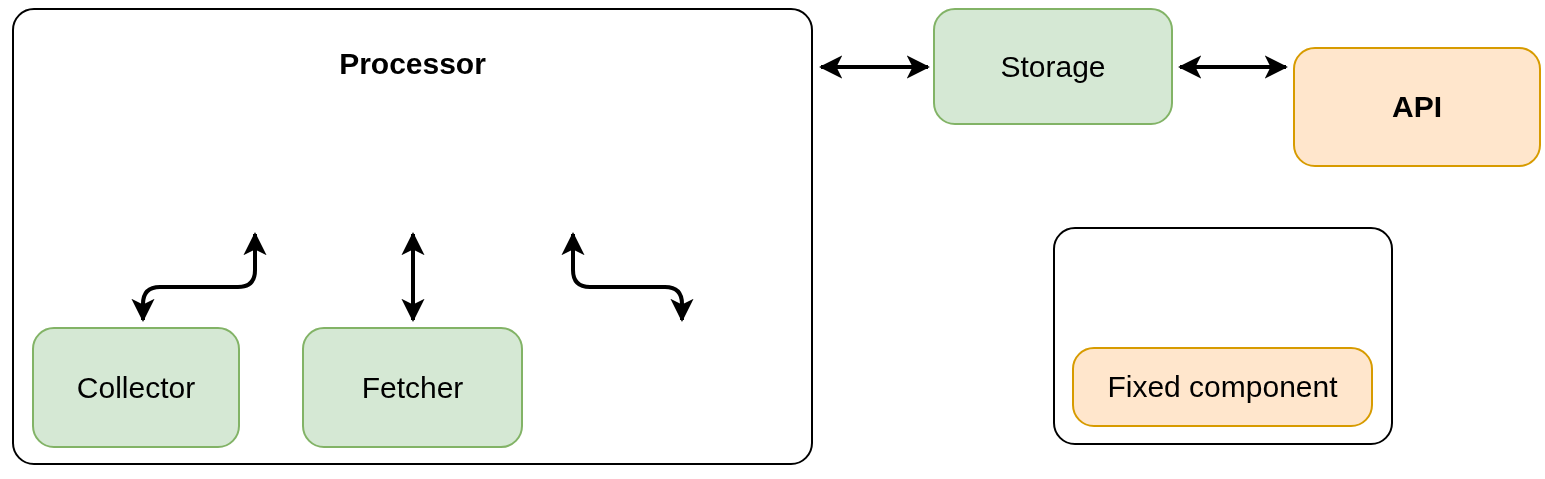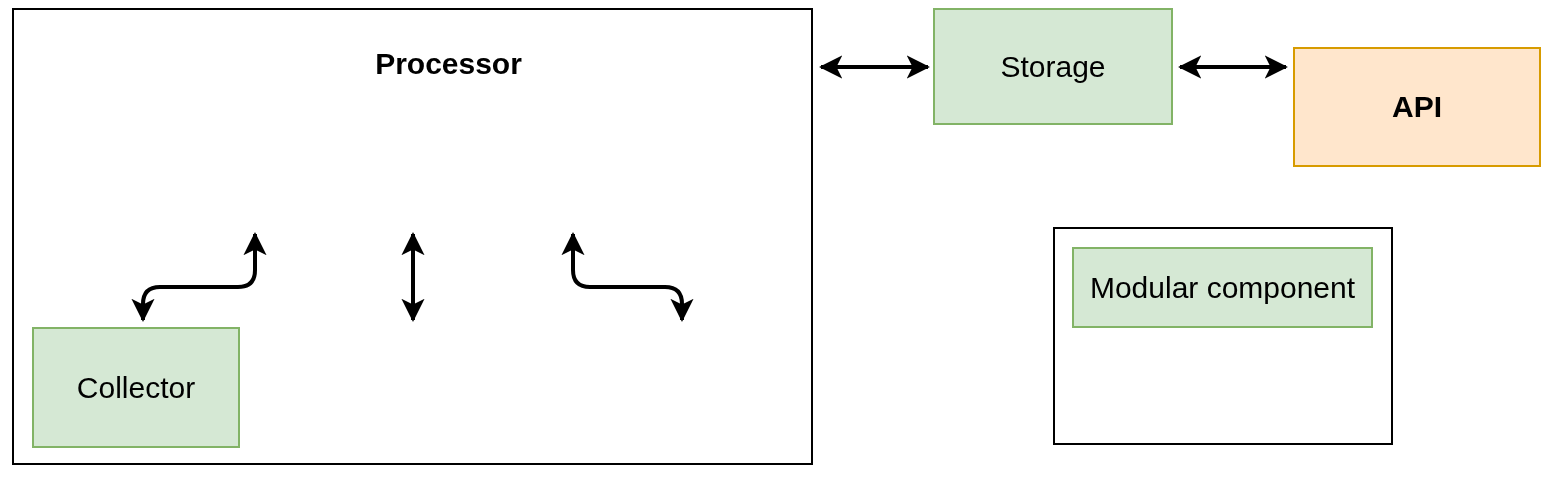--- a/index.html
+++ b/index.html
@@ -14,39 +14,40 @@
   }
   .box {
     position: absolute;
     box-sizing: border-box;
     display: flex;
     align-items: center;
     justify-content: center;
     text-align: center;
     font-size: 30px;
     line-height: 38px;
+    border-radius: 22px;
   }
   .container-box {
     border: 2px solid var(--container-stroke, #000000);
     background: transparent;
   }
   .modular-box {
     background: var(--modular-fill, #d5e8d4);
     border: 2px solid var(--modular-stroke, #82b366);
   }
   .fixed-box {
     background: var(--fixed-fill, #ffe6cc);
     border: 2px solid var(--fixed-stroke, #d79b00);
   }
   .bold { font-weight: bold; }
 
   #processor-box   { left: 12px;  top: 8px;   width: 801px; height: 457px; }
   #processor-title {
     position: absolute; left: 12px; top: 47px; width: 801px;
-    text-align: center; font-size: 30px; font-weight: bold; line-height: 34px; padding-left: 36px;
+    text-align: center; font-size: 30px; font-weight: bold; line-height: 34px;
   }
   #orchestrator-box { left: 93px;  top: 107px; width: 640px; height: 121px; }
   #collector-box    { left: 32px;  top: 327px; width: 208px; height: 121px; }
   #fetcher-box      { left: 302px; top: 327px; width: 221px; height: 121px; }
   #rating-box       { left: 572px; top: 327px; width: 221px; height: 121px; }
   #rating-box .label-wrap { display: inline-block; max-width: 195px; }
   #storage-box      { left: 933px; top: 8px;   width: 240px; height: 117px; }
   #api-box          { left: 1293px; top: 7px;  width: 248px; height: 120px; margin-top: 40px; }
 
   #legend-box       { left: 1053px; top: 227px; width: 340px; height: 218px; }
@@ -85,28 +86,31 @@
   </svg>
 
   <div id="processor-box" class="box container-box"></div>
   <div id="processor-title">Processor</div>
 
 
   <div id="collector-box" class="box modular-box">
     <span>Collector</span>
   </div>
 
+  <div id="fetcher-box" class="box modular-box">
+    <span>Fetcher</span>
+  </div>
 
 
   <div id="storage-box" class="box modular-box">
     <span>Storage</span>
   </div>
 
   <div id="api-box" class="box fixed-box bold">
     <span>API</span>
   </div>
 
   <div id="legend-box" class="box container-box"></div>
-  <div id="legend-modular" class="box modular-box">
-    <span>Modular component</span>
+  <div id="legend-fixed" class="box fixed-box">
+    <span>Fixed component</span>
   </div>
 
 </div>
 
 </body></html>

